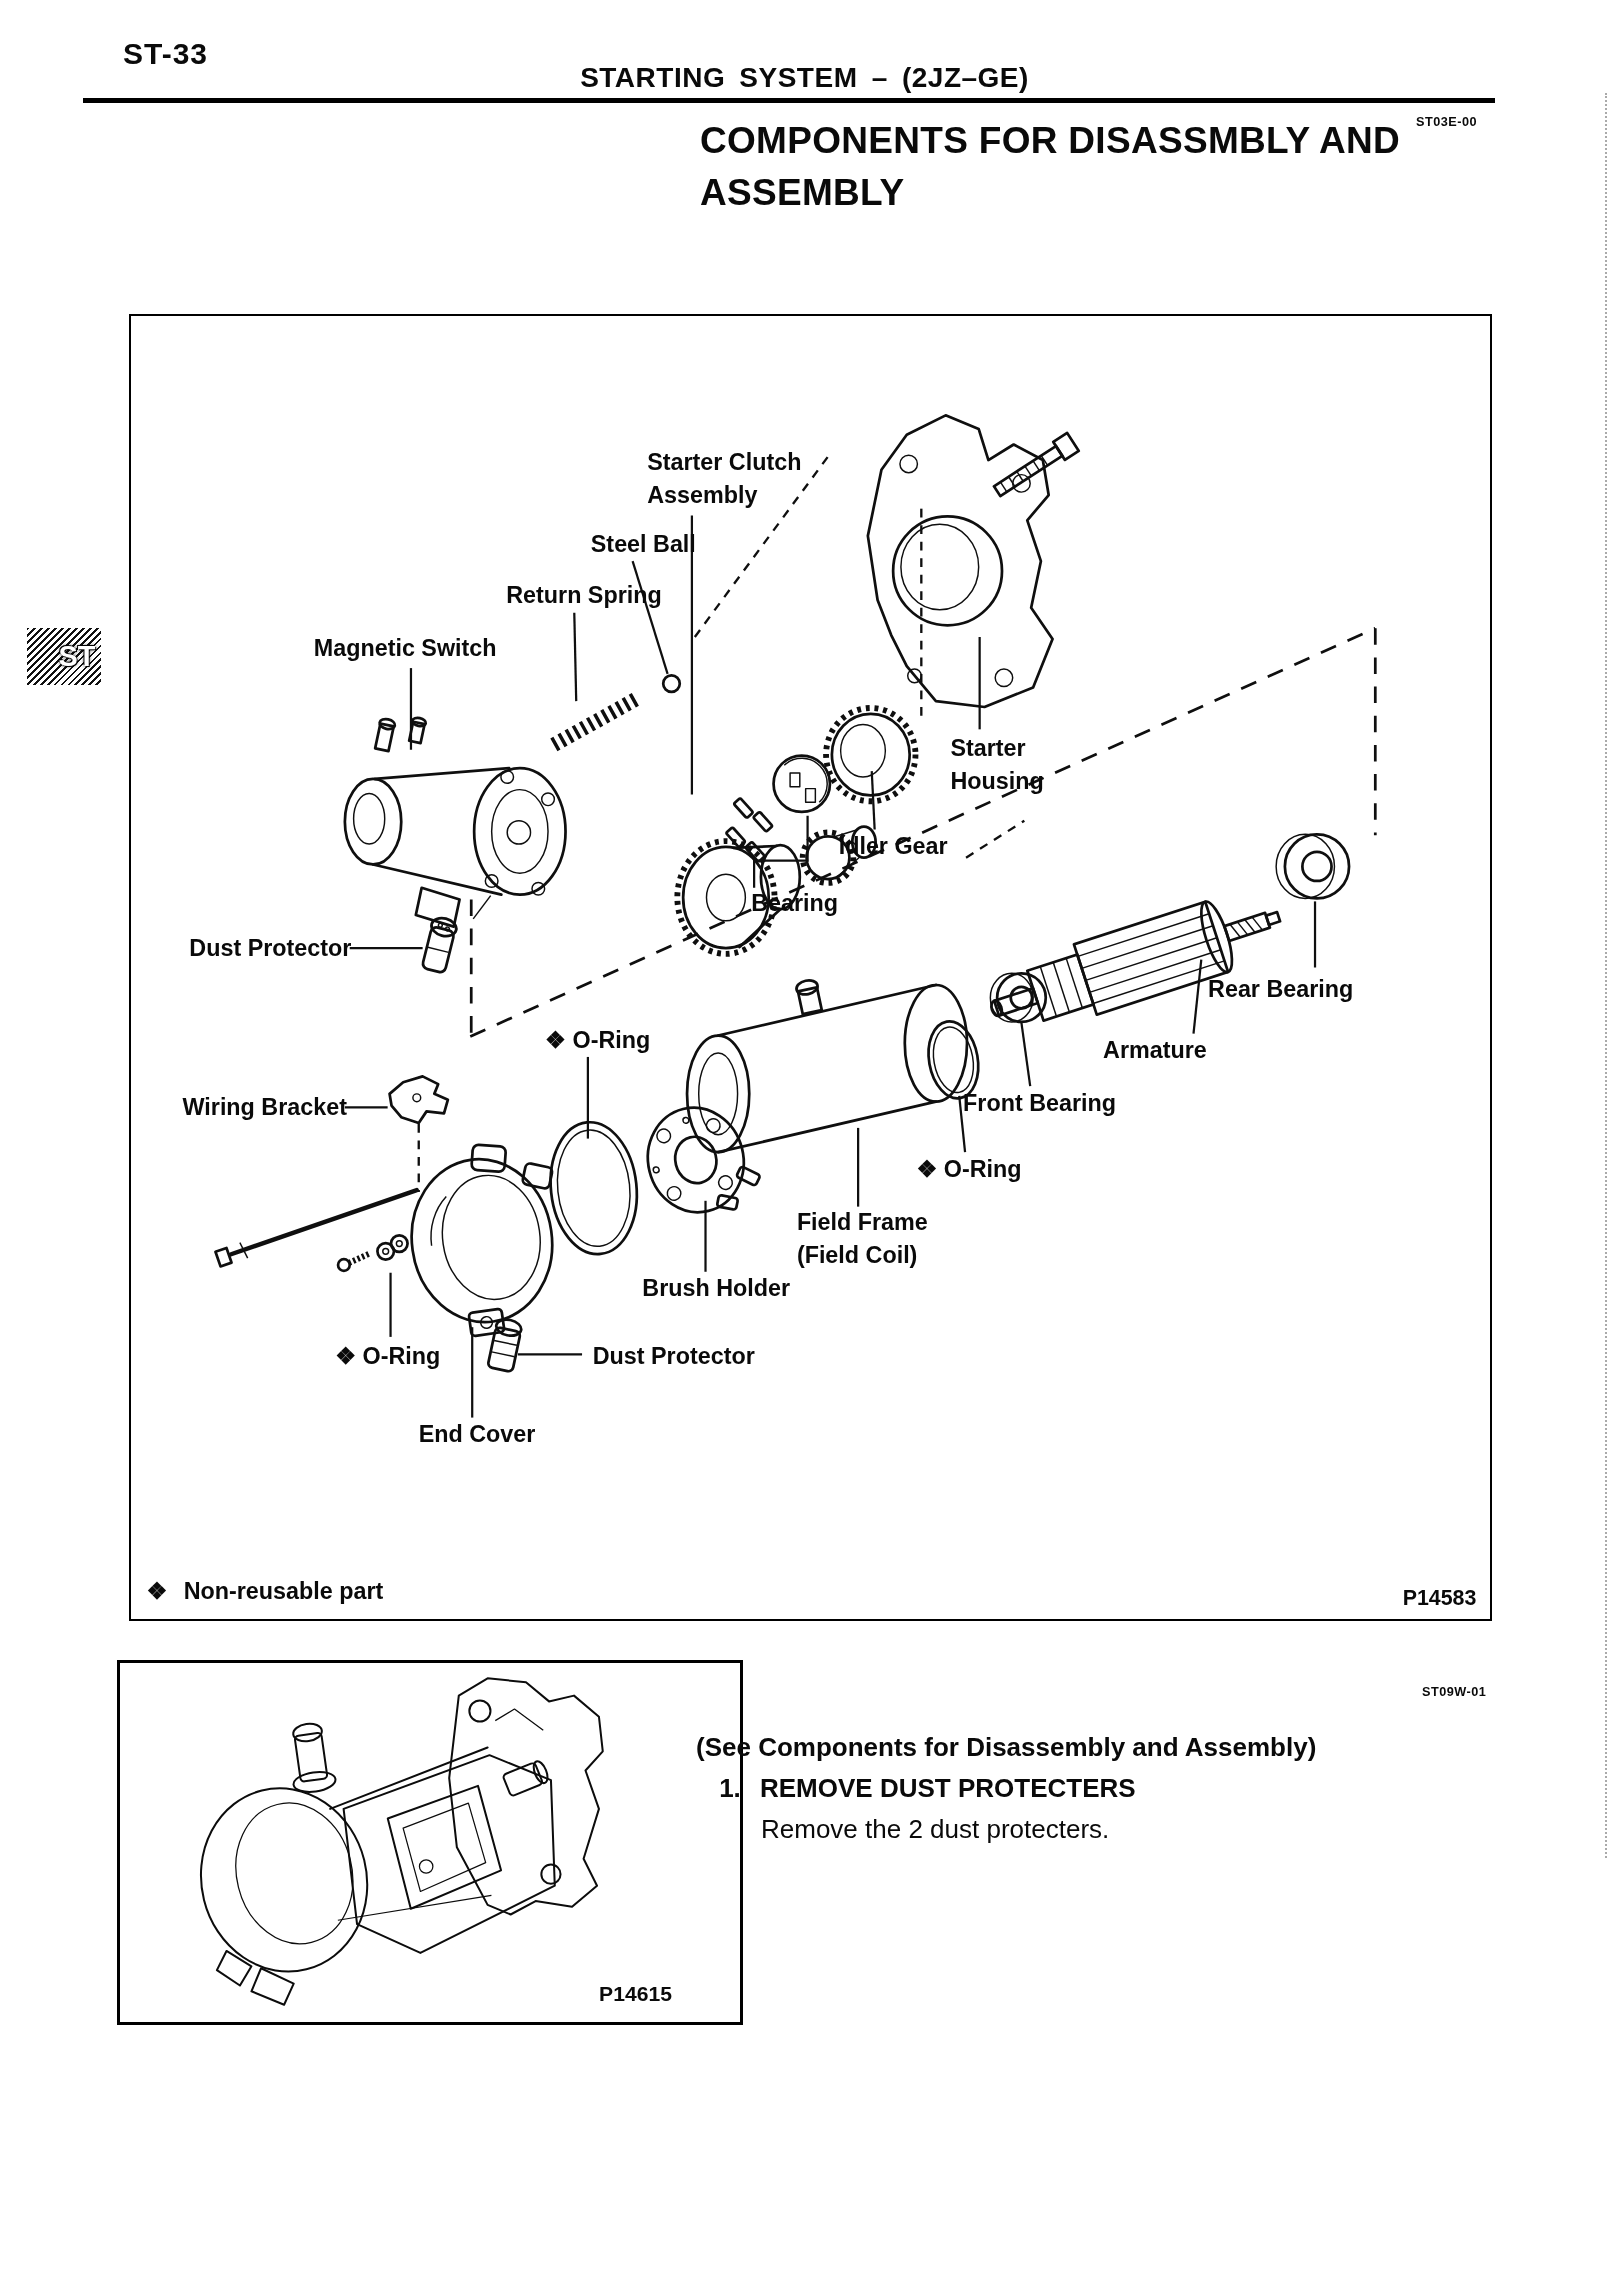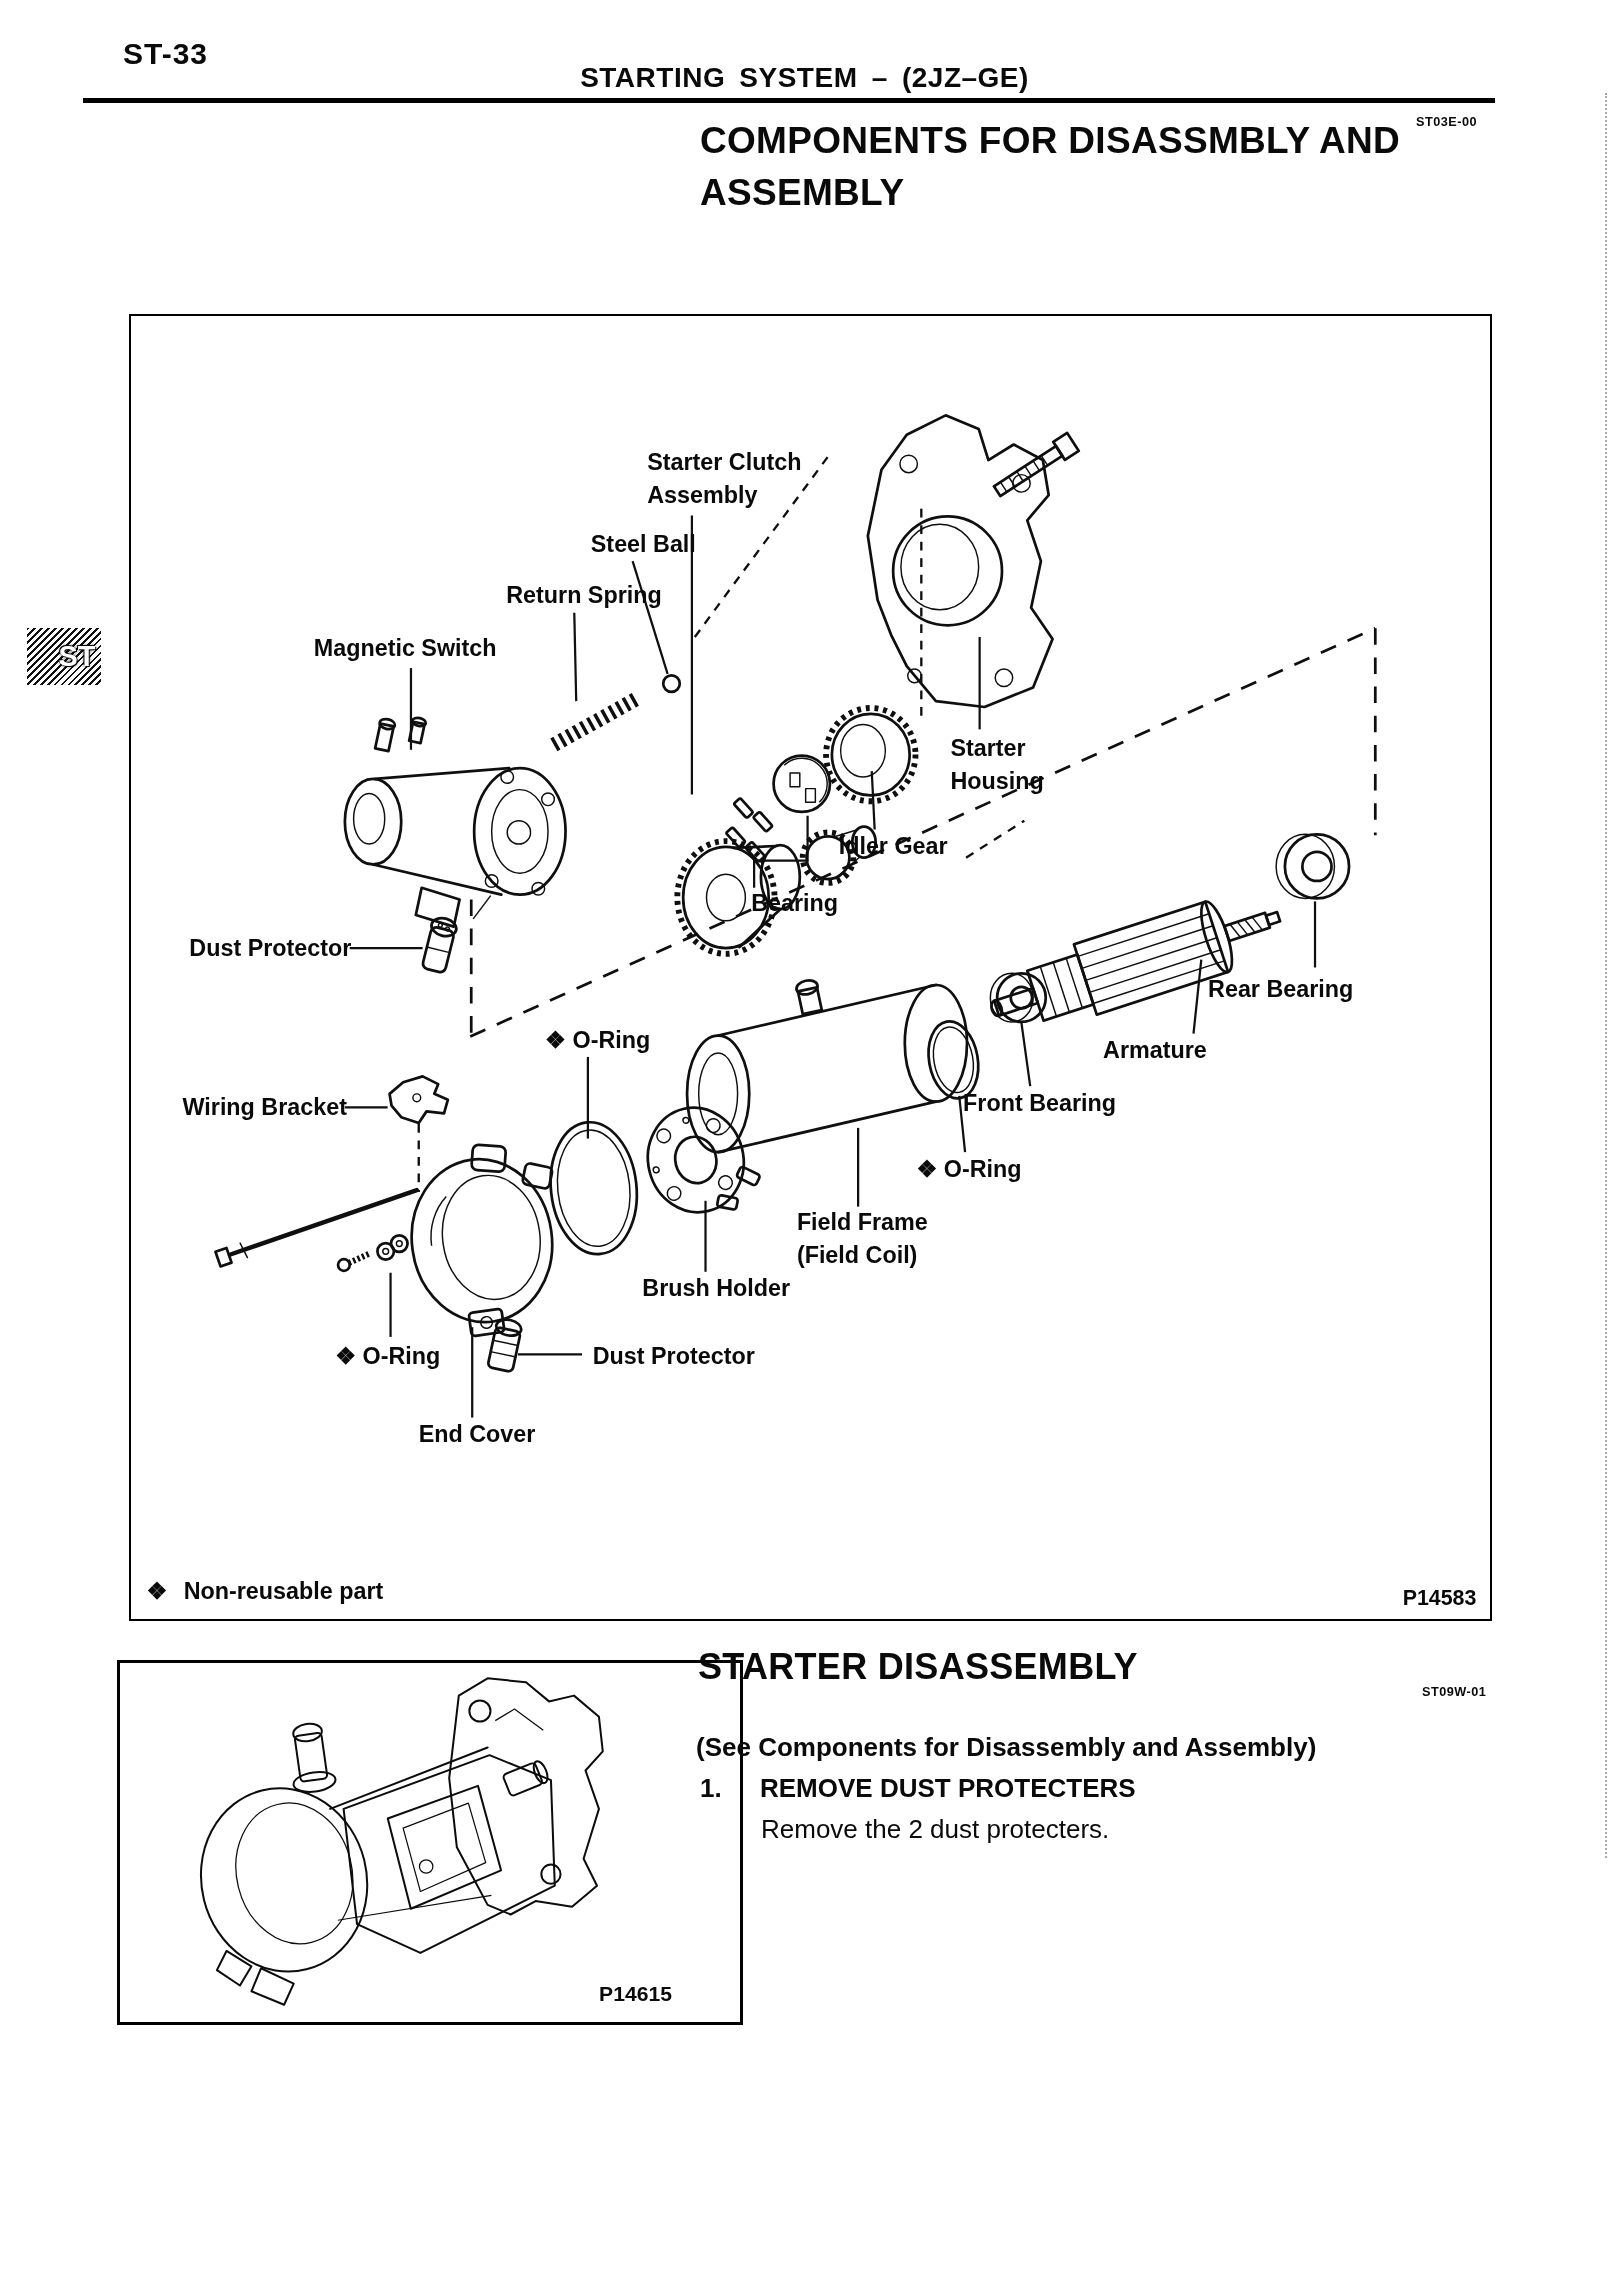--- a/index.html
+++ b/index.html
@@ -20,21 +20,21 @@
             text-shadow:0 0 3.9px #000,1px 1px 0 #000,-1px -1px 0 #000;margin-left:26px;}
   
   #diagram-box{left:129px;top:314px;width:1363px;height:1307px;border:2.9px solid #000;box-sizing:border-box;background:#fff;}
   #diagram-box svg{position:absolute;left:0;top:0;width:100%;height:100%;}
   #photo-box{left:117px;top:1660px;width:626px;height:365px;border:3.9px solid #000;box-sizing:border-box;background:#fff;}
   #photo-box svg{position:absolute;left:0;top:0;width:100%;height:100%;}
   
   #section-title{left:698px;top:1646px;font-size:36px;font-weight:700;letter-spacing:0.3px;}
   #doc-code-2{left:1422px;top:1685px;font-size:12.7px;font-weight:700;letter-spacing:0.5px;}
   #section-ref{left:696px;top:1732px;font-size:26px;font-weight:700;}
-  #step-row{left:700px;top:1773px;font-size:26px;font-weight:700;}
+  #step-row{left:700px;top:1773px;font-size:26px;font-weight:700;text-align:center;}
   #step-num{display:inline-block;width:60px;}
   #step-body{left:761px;top:1814px;font-size:26px;font-weight:400;}
   
   #scan-edge{left:1605px;top:93px;height:1765px;width:0;border-left:2px dotted #666;opacity:.55;}
   
   .outline{fill:none;stroke:#0f0f0f;stroke-width:2.8;stroke-linejoin:round;stroke-linecap:round;}
   .thin{fill:none;stroke:#0f0f0f;stroke-width:1.5;stroke-linejoin:round;}
   .dash{fill:none;stroke:#0f0f0f;stroke-width:2.8;stroke-dasharray:17 13;}
   .dashfine{fill:none;stroke:#0f0f0f;stroke-width:2.4;stroke-dasharray:9 8;}
   .leader{fill:none;stroke:#0f0f0f;stroke-width:2.3;}
@@ -371,21 +371,20 @@
         <g transform="translate(352,128) rotate(-22)">
           <rect class="sk" x="0" y="-12" width="36" height="24" rx="4"></rect>
           <ellipse class="sk" cx="38" cy="0" rx="6" ry="12"></ellipse>
         </g>
         <circle class="skt" cx="268" cy="212" r="7"></circle>
       </g>
       <text class="figcode" x="524" y="352" text-anchor="end">P14615</text>
     </svg>
   </div>
 
-  <div class="abs" id="section-title">STARTER DISASSEMBLY</div>
   <div class="abs" id="doc-code-2">ST09W-01</div>
   <div class="abs" id="section-ref">(See Components for Disassembly and Assembly)</div>
   <div class="abs" id="step-row">
     <span id="step-num">1.</span><span>REMOVE DUST PROTECTERS</span>
   </div>
   <div class="abs" id="step-body">Remove the 2 dust protecters.</div>
 
   <div class="abs" id="scan-edge"></div>
 </div>
 

